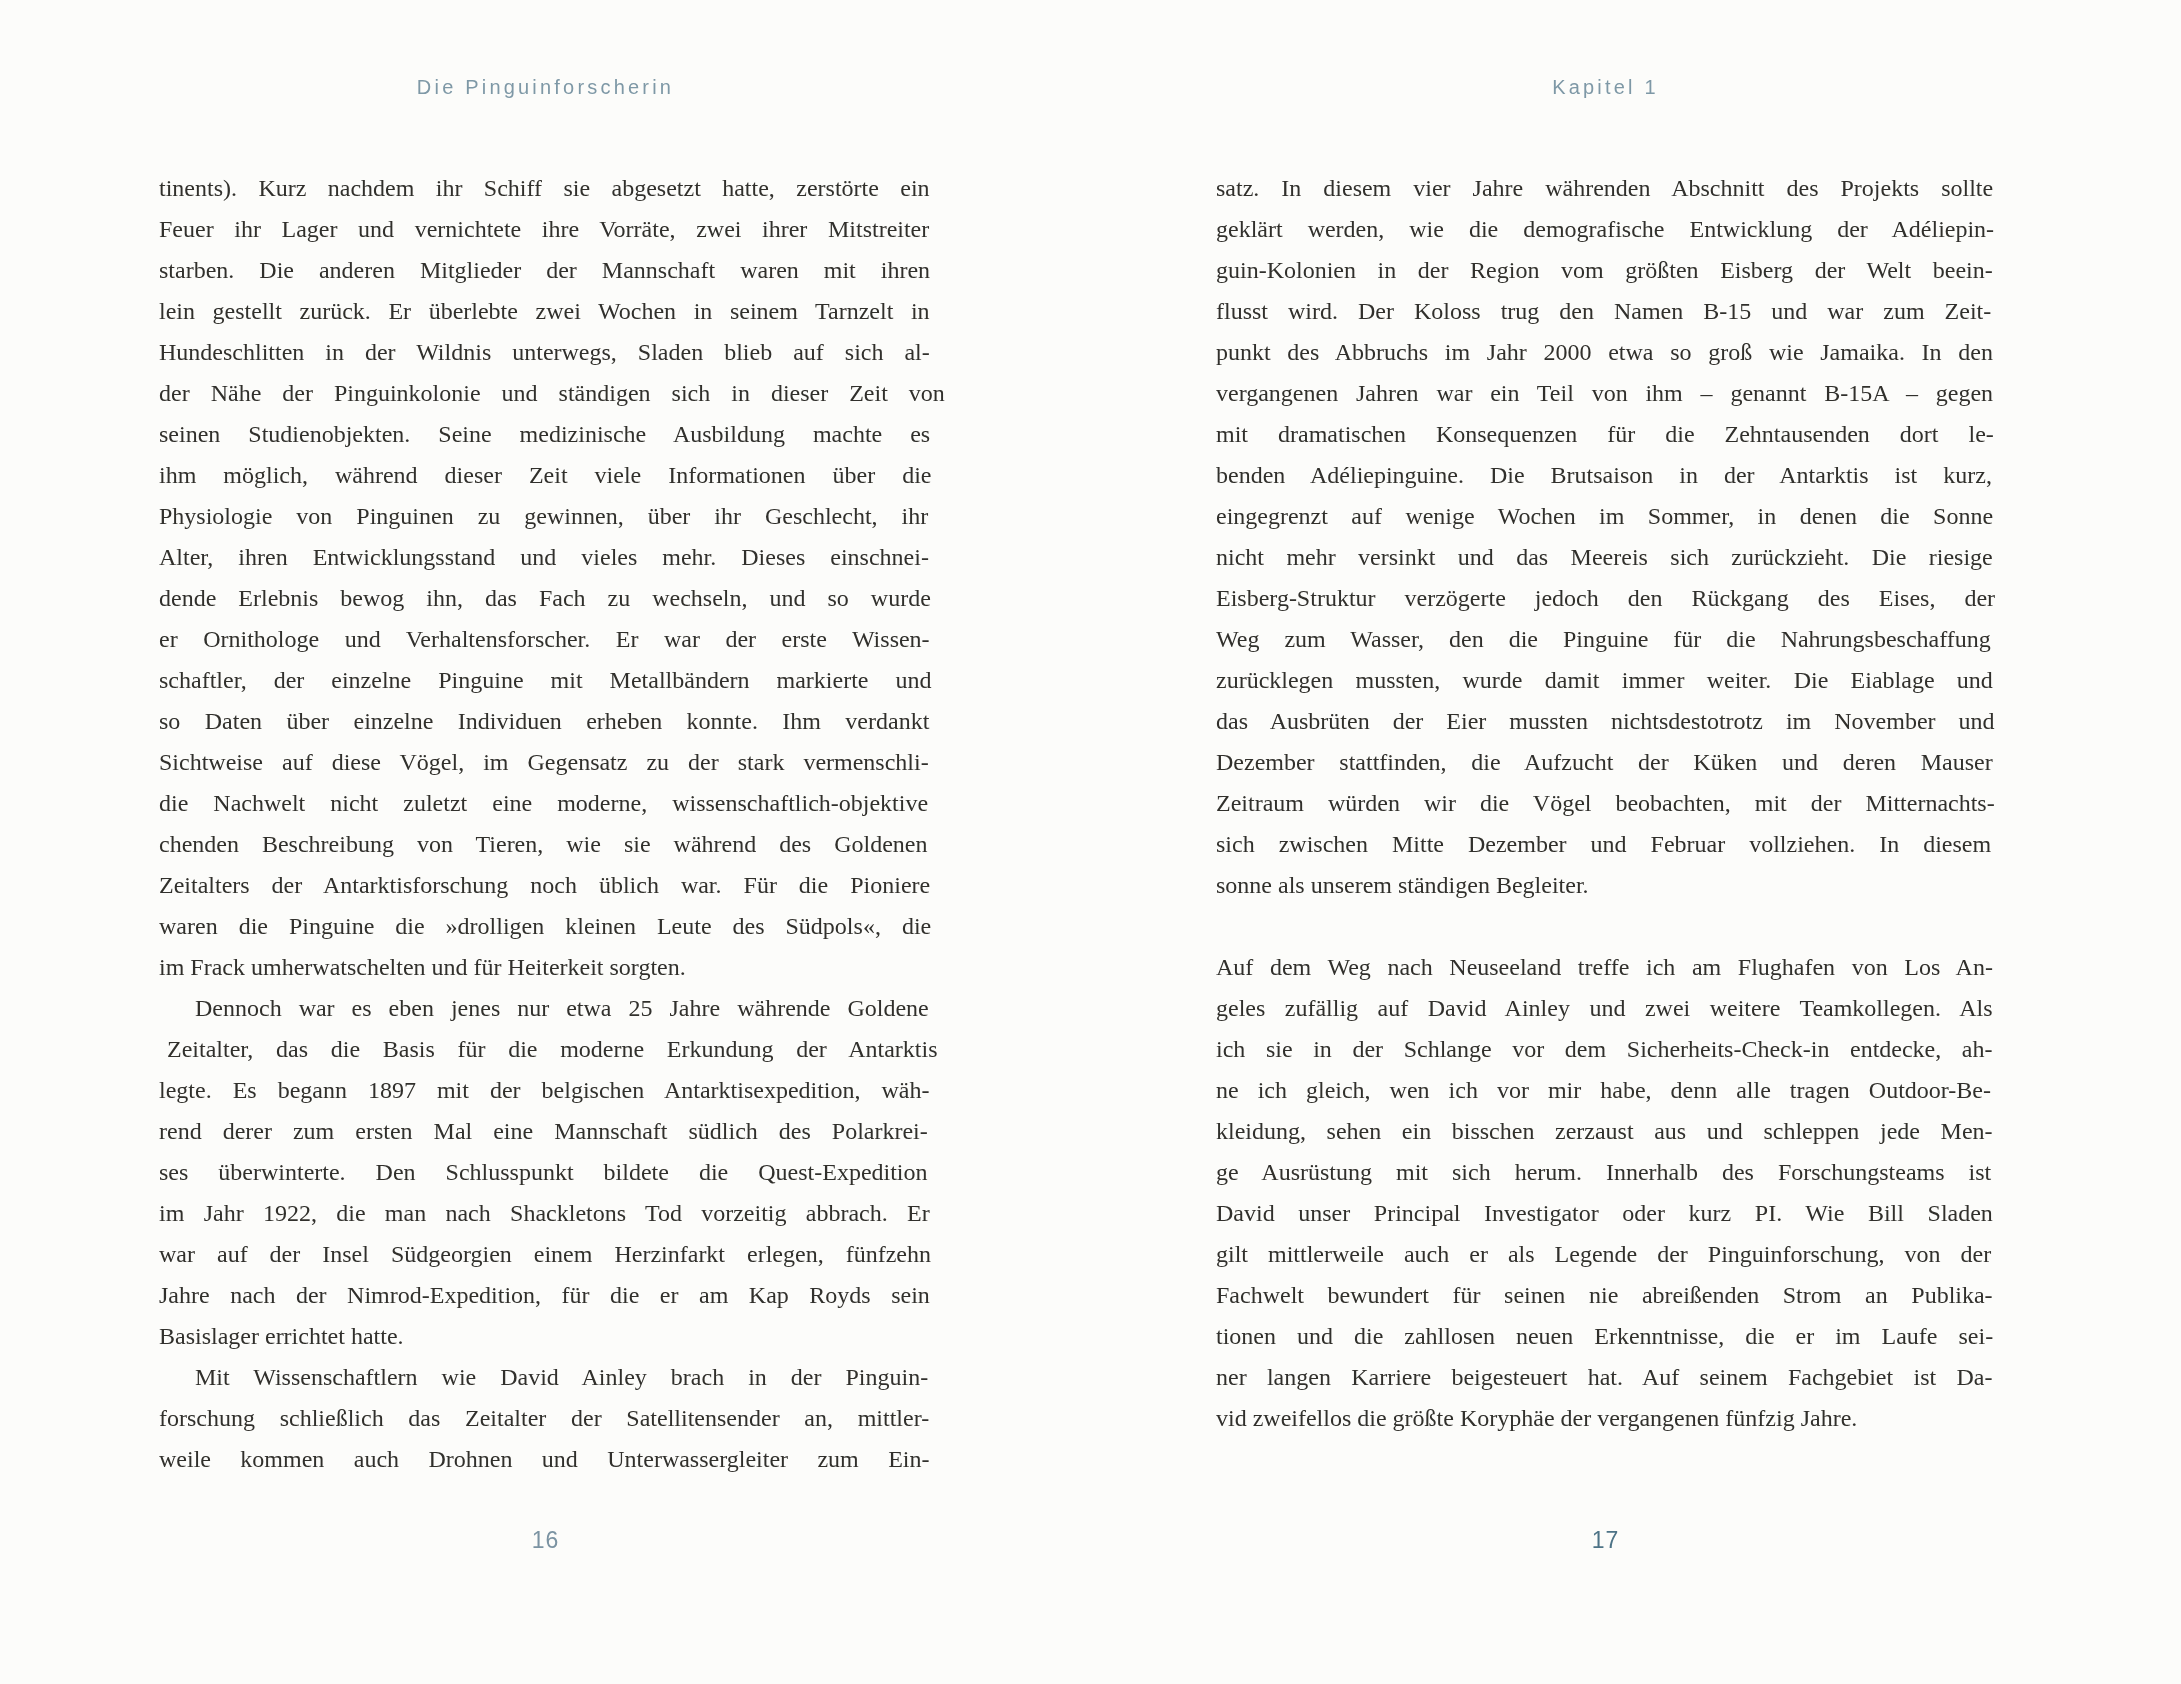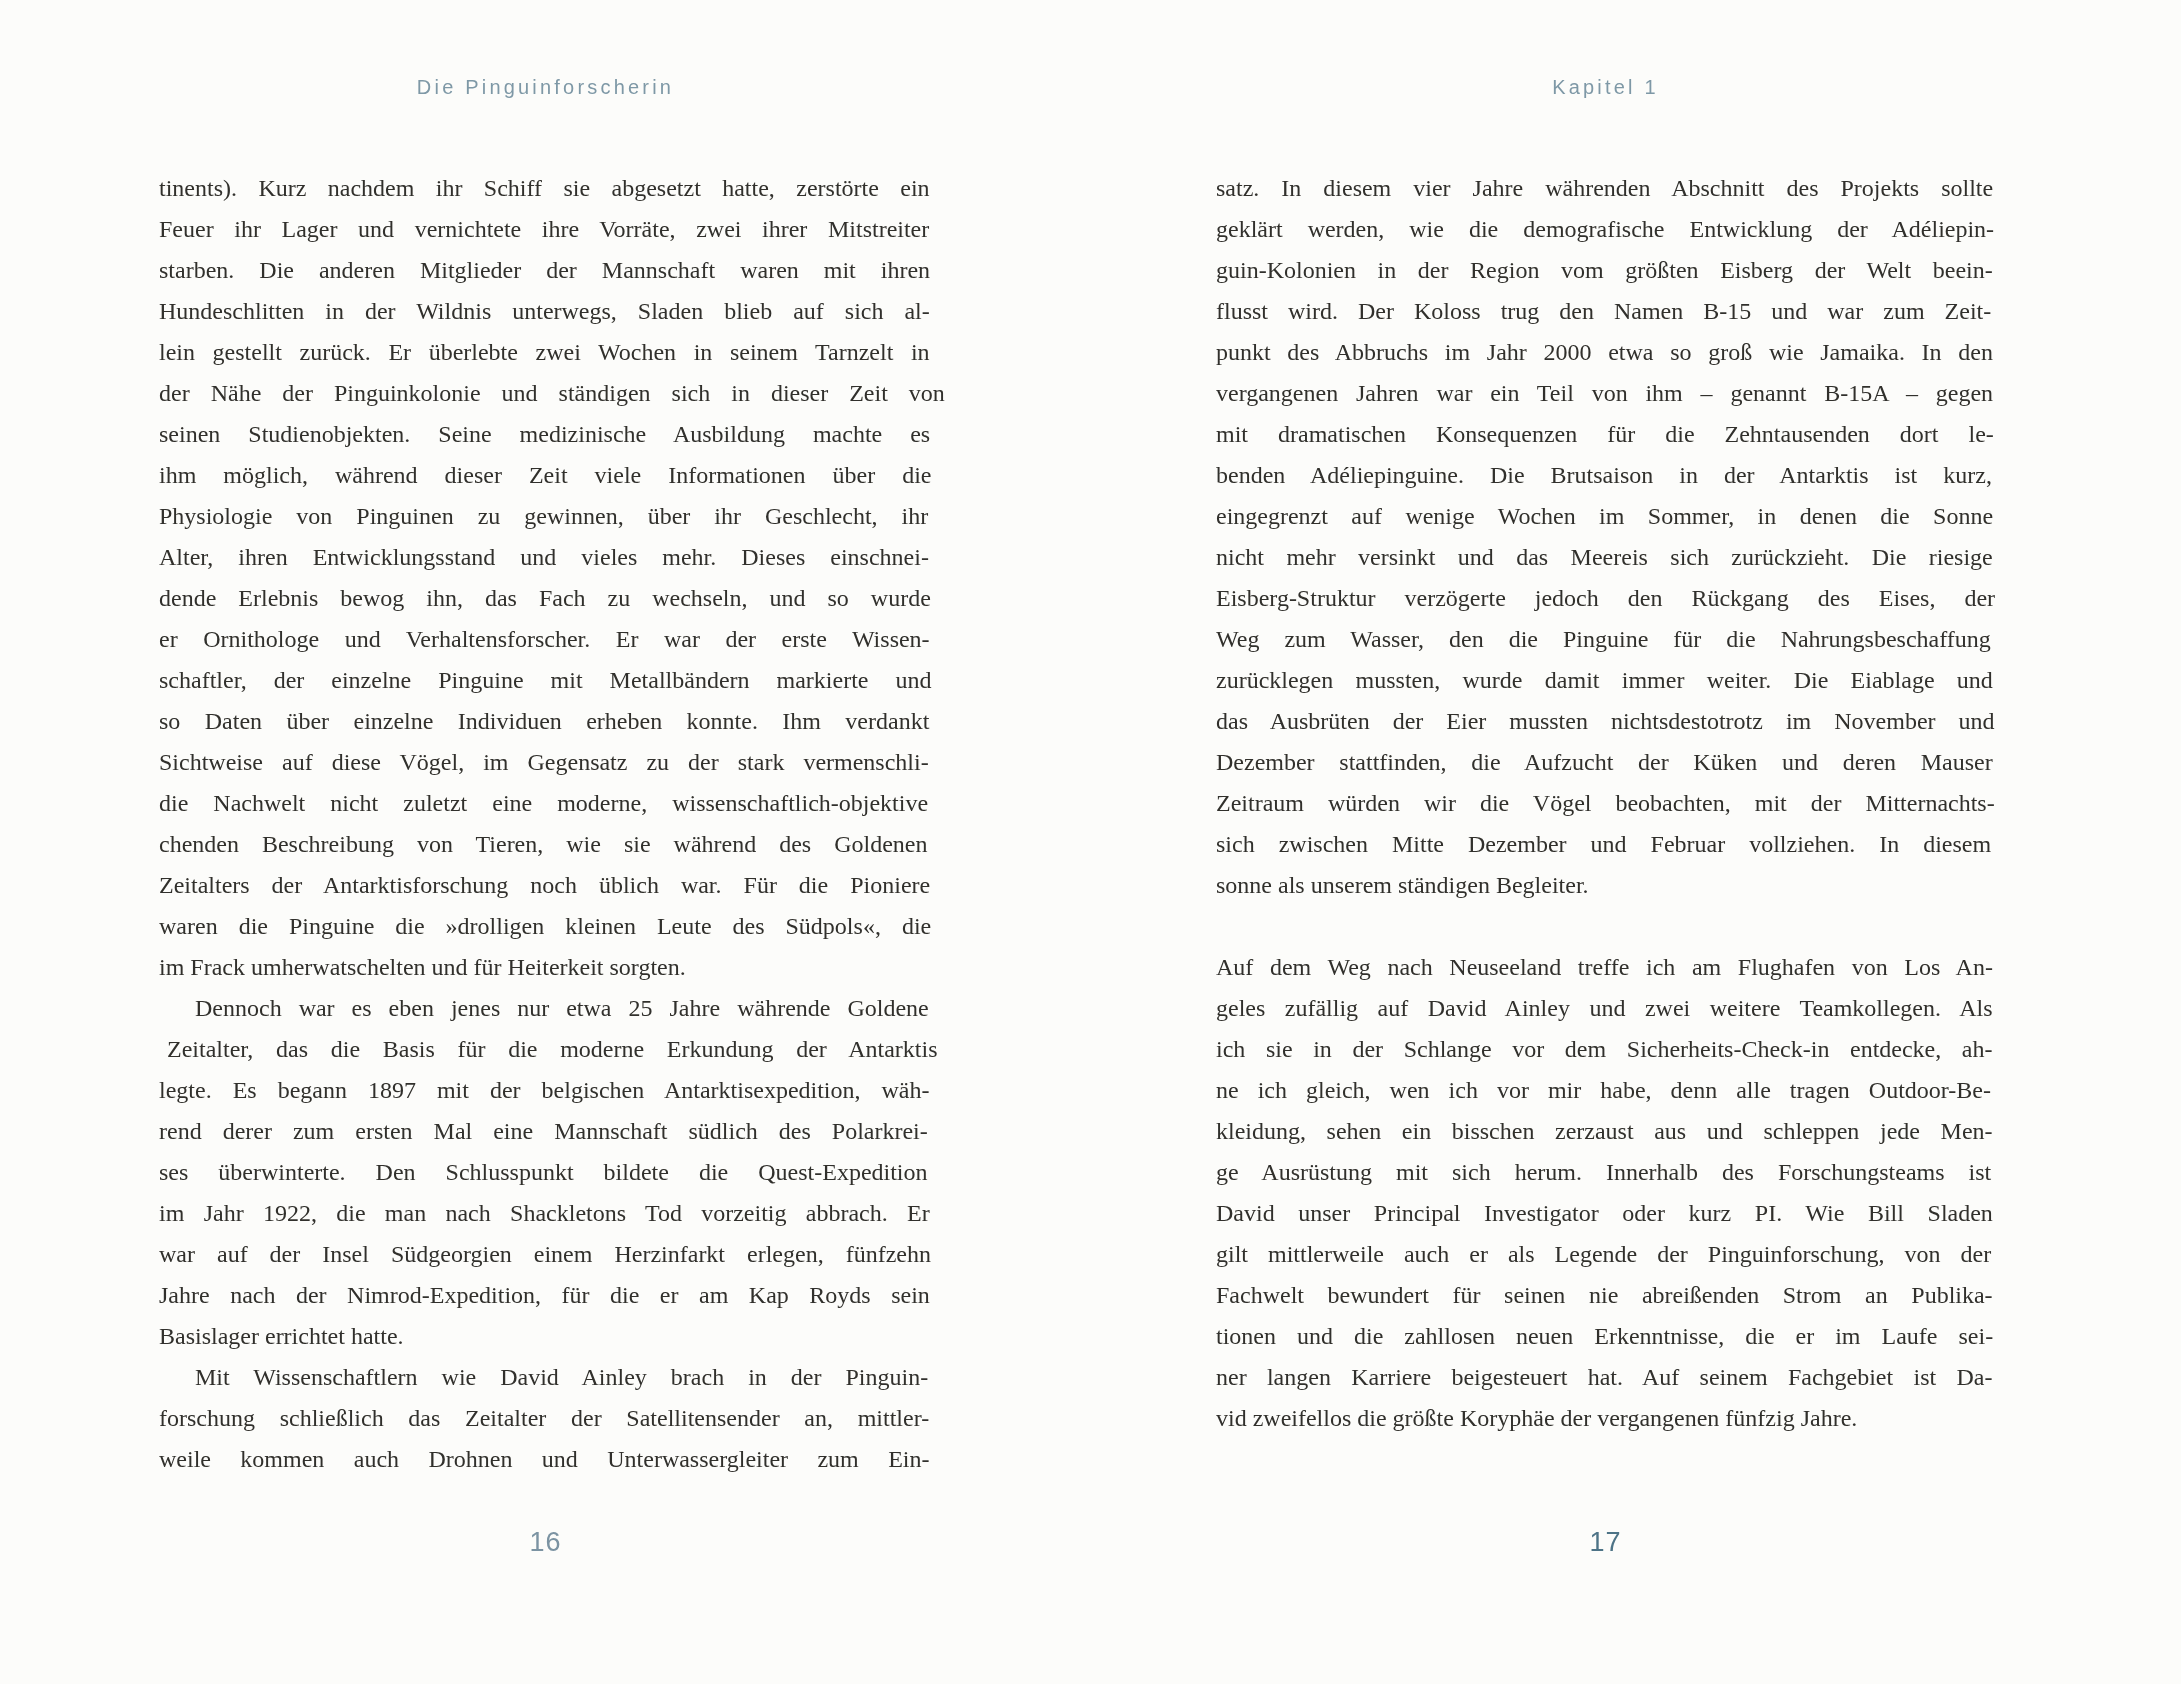--- a/index.html
+++ b/index.html
@@ -41,37 +41,37 @@
   }
   .ln > .txt { display: inline; }
   .ln.ind > .txt { margin-left: 36px; }
 
   .folio {
     position: absolute;
     top: 1527px;
     left: 0; right: 0;
     text-align: center;
     font-family: "Liberation Sans", sans-serif;
-    font-size: 27px;
+    font-size: 23px;
     letter-spacing: 0.9px;
   }
 </style>
 </head>
 <body>
 
 <div id="canvas" style="background: rgb(252, 252, 250); color: rgb(49, 48, 44);">
 
   <div class="page" id="left-page">
     <div class="running-header" style="color: rgb(126, 152, 166);">Die Pinguinforscherin</div>
     <div class="body-text">
         <div class="ln"><span class="txt" style="word-spacing: 15.4px;">tinents). Kurz nachdem ihr Schiff sie abgesetzt hatte, zerstörte ein</span></div>
         <div class="ln"><span class="txt" style="word-spacing: 14.6px;">Feuer ihr Lager und vernichtete ihre Vorräte, zwei ihrer Mitstreiter</span></div>
         <div class="ln"><span class="txt" style="word-spacing: 19px;">starben. Die anderen Mitglieder der Mannschaft waren mit ihren</span></div>
+        <div class="ln"><span class="txt" style="word-spacing: 11.6px;">lein gestellt zurück. Er überlebte zwei Wochen in seinem Tarnzelt in</span></div>
         <div class="ln"><span class="txt" style="word-spacing: 15px;">Hundeschlitten in der Wildnis unterwegs, Sladen blieb auf sich al-</span></div>
-        <div class="ln"><span class="txt" style="word-spacing: 11.6px;">lein gestellt zurück. Er überlebte zwei Wochen in seinem Tarnzelt in</span></div>
         <div class="ln"><span class="txt" style="word-spacing: 15px;">der Nähe der Pinguinkolonie und ständigen sich in dieser Zeit von</span></div>
         <div class="ln"><span class="txt" style="word-spacing: 22px;">seinen Studienobjekten. Seine medizinische Ausbildung machte es</span></div>
         <div class="ln"><span class="txt" style="word-spacing: 21px;">ihm möglich, während dieser Zeit viele Informationen über die</span></div>
         <div class="ln"><span class="txt" style="word-spacing: 18px;">Physiologie von Pinguinen zu gewinnen, über ihr Geschlecht, ihr</span></div>
         <div class="ln"><span class="txt" style="word-spacing: 19px;">Alter, ihren Entwicklungsstand und vieles mehr. Dieses einschnei-</span></div>
         <div class="ln"><span class="txt" style="word-spacing: 16px;">dende Erlebnis bewog ihn, das Fach zu wechseln, und so wurde</span></div>
         <div class="ln"><span class="txt" style="word-spacing: 19.5px;">er Ornithologe und Verhaltensforscher. Er war der erste Wissen-</span></div>
         <div class="ln"><span class="txt" style="word-spacing: 21px;">schaftler, der einzelne Pinguine mit Metallbändern markierte und</span></div>
         <div class="ln"><span class="txt" style="word-spacing: 18.4px;">so Daten über einzelne Individuen erheben konnte. Ihm verdankt</span></div>
         <div class="ln"><span class="txt" style="word-spacing: 13px;">Sichtweise auf diese Vögel, im Gegensatz zu der stark vermenschli-</span></div>

